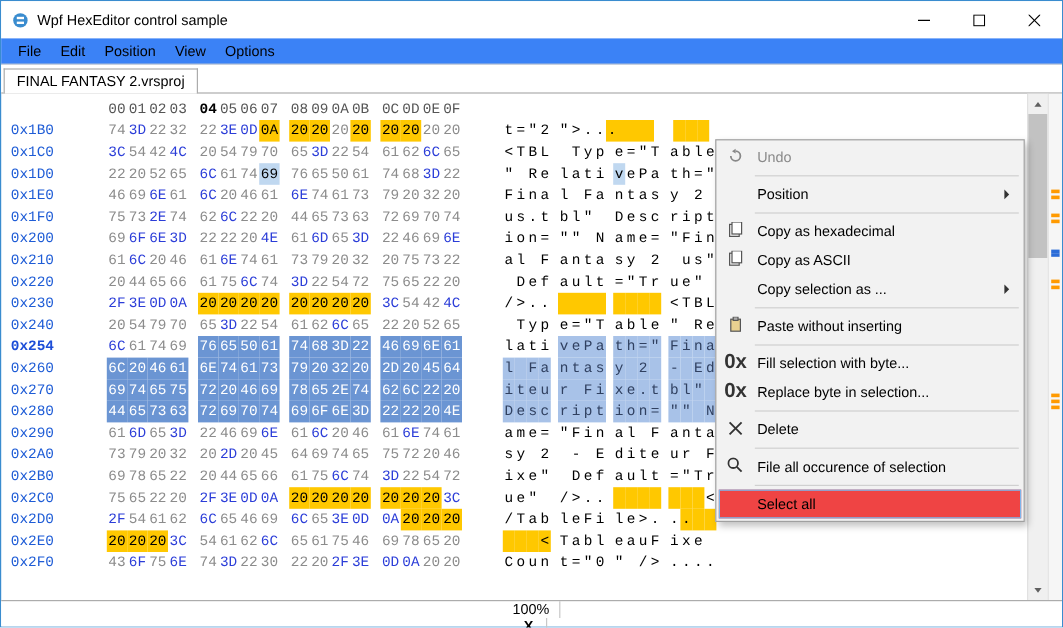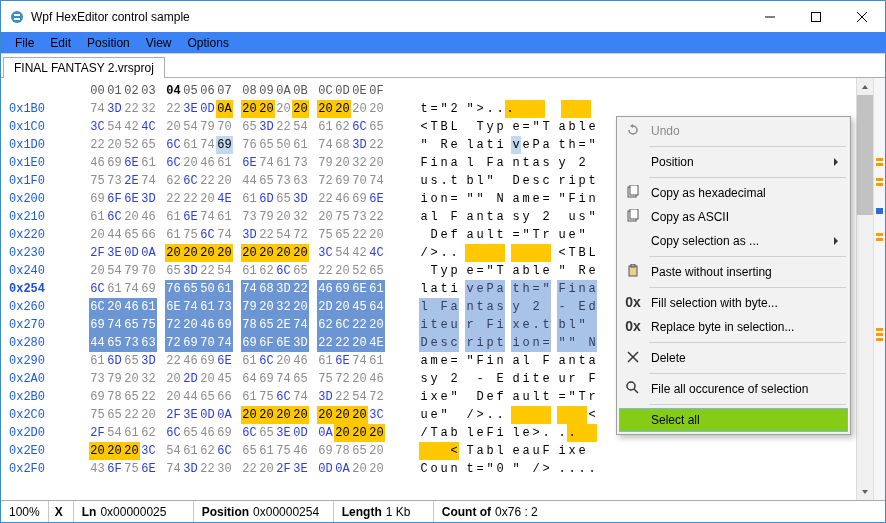--- a/index.html
+++ b/index.html
@@ -34,29 +34,29 @@
 .hl-sel-asc { background: #a8c2e8; color: #304060; }
 .hl-caret { background: #c0d8f0; }
 .scrollbar { width: 17px; background: #f0f0f0; border-left: 1px solid #dcdcdc; display: flex; flex-direction: column; }
 .sb-btn { height: 17px; display: flex; align-items: center; justify-content: center; background: #f0f0f0; }
 .sb-track { flex: 1; position: relative; }
 .sb-thumb { position: absolute; left: 0; right: 0; top: 0; height: 120px; background: #c2c2c2; }
 .marker-strip { width: 12px; background: #f6f6f6; border-left: 1px solid #e0e0e0; position: relative; }
 .marker { position: absolute; left: 2px; right: 2px; height: 3px; }
 .mk-orange { background: #ff9a00; }
 .mk-blue { background: #2b6cd8; }
-.statusbar { height: 22px; border-top: 1px solid #acacac; display: flex; align-items: center; font-size: 12px; background: #fff; }
+.statusbar { height: 22px; border-top: 1px solid #acacac; display: flex; align-items: center; font-size: 12px; background: #fff; flex-direction: column; }
 .sb-cell { padding: 0 8px; border-right: 1px solid #c8c8c8; height: 100%; display: flex; align-items: center; }
 .sb-label { font-weight: bold; margin-right: 4px; }
-.ctx-menu { position: absolute; top: 116px; left: 616px; width: 235px; background: #f2f2f2; border: 1px solid #a0a0a0; box-shadow: 3px 3px 6px rgba(0,0,0,0.25); font-size: 12px; padding: 2px; }
+.ctx-menu { position: absolute; top: 116px; left: 596px; width: 258px; background: #f2f2f2; border: 1px solid #a0a0a0; box-shadow: 3px 3px 6px rgba(0,0,0,0.25); font-size: 12px; padding: 2px; }
 .ctx-item { height: 24px; display: flex; align-items: center; padding-left: 32px; position: relative; cursor: default; }
-.ctx-item.hover { background: #84cc16; border: 1px solid #7eb4ea; padding-left: 31px; height: 24px; }
+.ctx-item.hover { background: #ef4444; border: 1px solid #7eb4ea; padding-left: 31px; height: 24px; }
 .ctx-item.disabled { color: #8a8a8a; }
 .ctx-sep { height: 1px; background: #d0d0d0; margin: 3px 2px 3px 30px; }
-.ctx-icon { position: absolute; left: 6px; top: 3px; width: 16px; height: 16px; display: flex; align-items: center; justify-content: center; font-size: 14px; font-weight: bold; }
+.ctx-icon { position: absolute; left: 6px; top: 3px; width: 16px; height: 16px; display: flex; align-items: center; justify-content: center; font-size: 17px; font-weight: bold; }
 .ctx-sub { position: absolute; right: 8px; top: 6px; }
 </style>
 </head>
 <body>
 
 <div class="window">
   <div class="titlebar">
     <span class="titlebar-icon">
       <svg viewBox="0 0 16 16">
           <circle cx="8" cy="8" r="6" fill="#3a8ccf"></circle>

